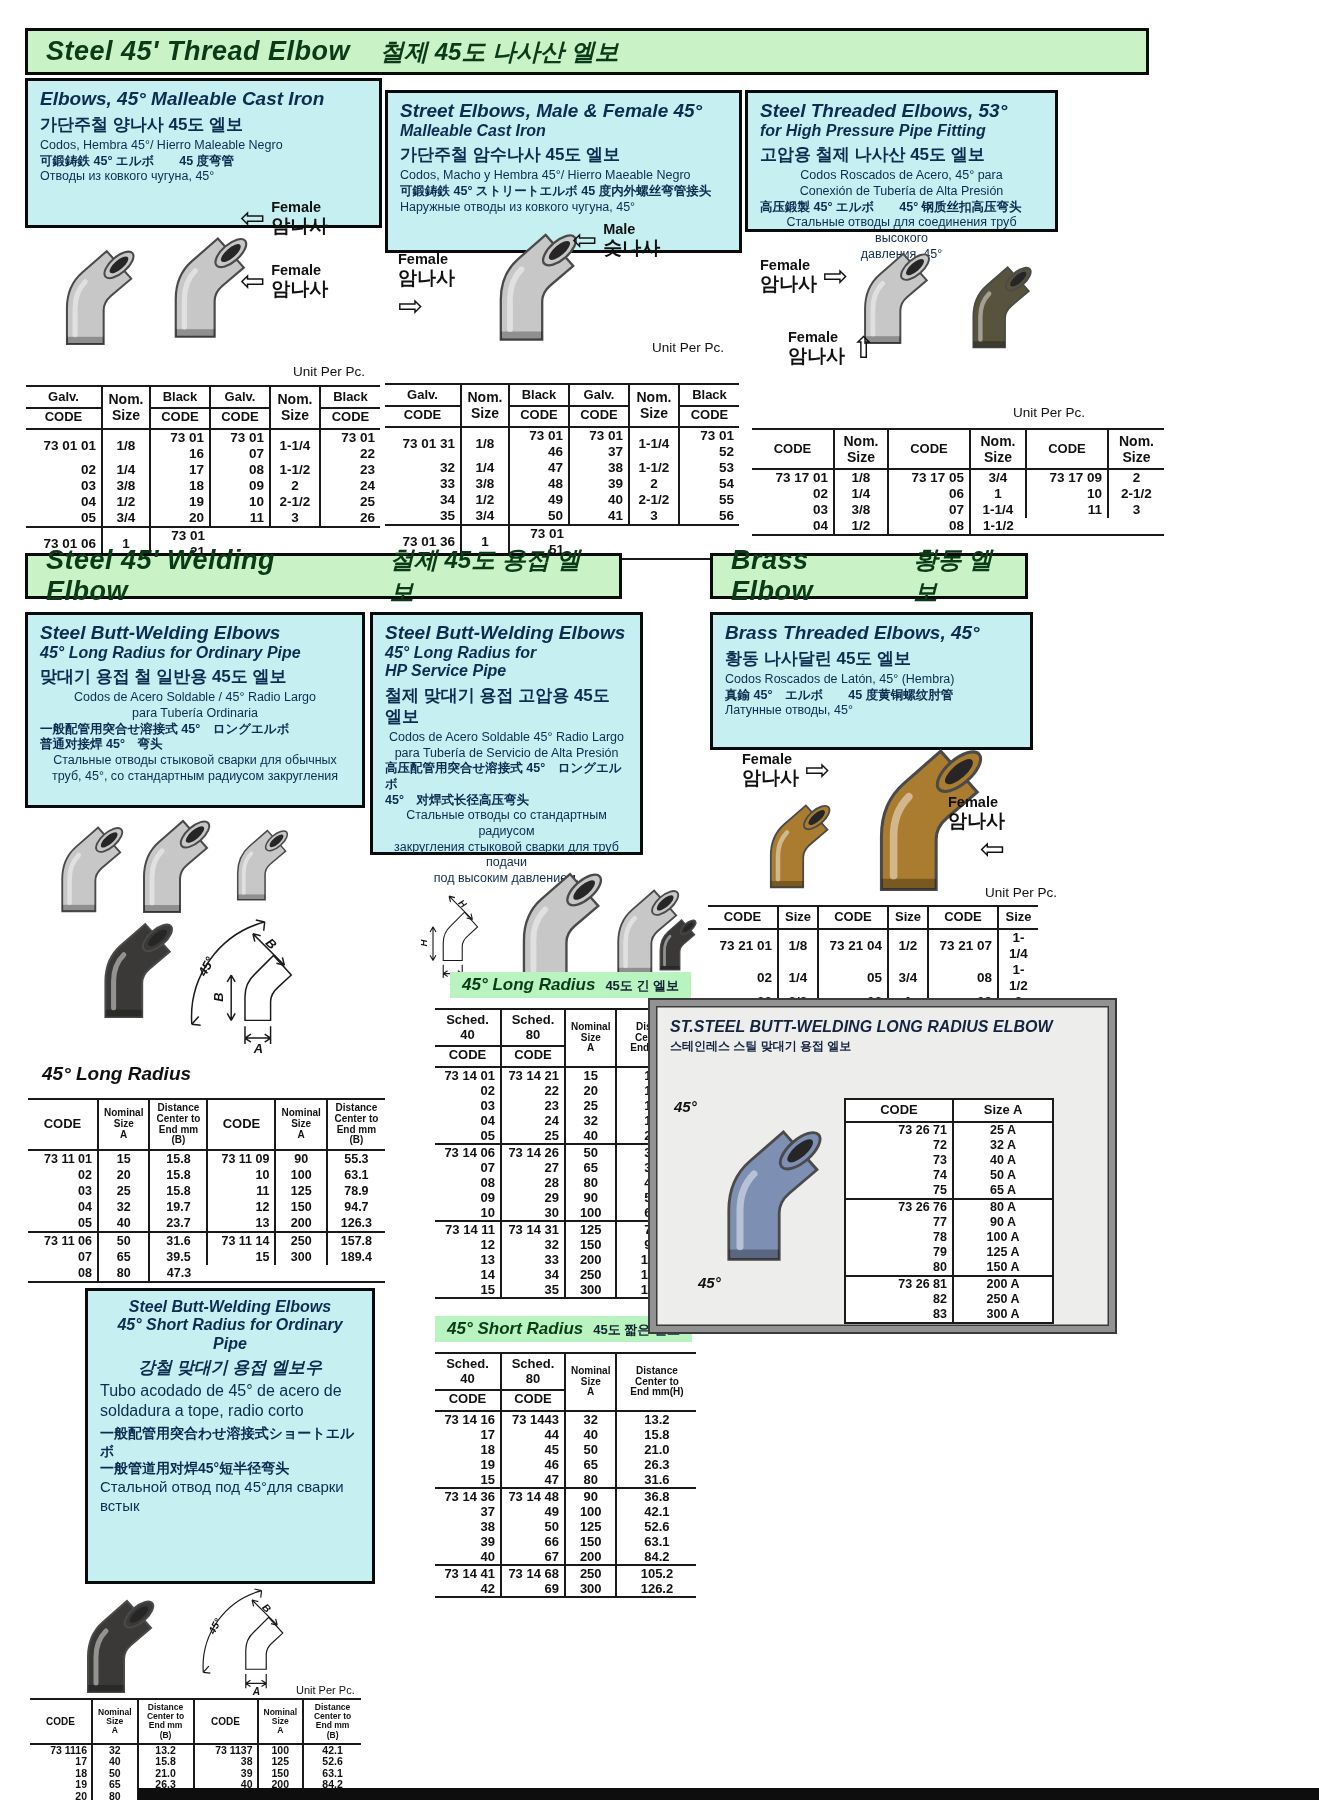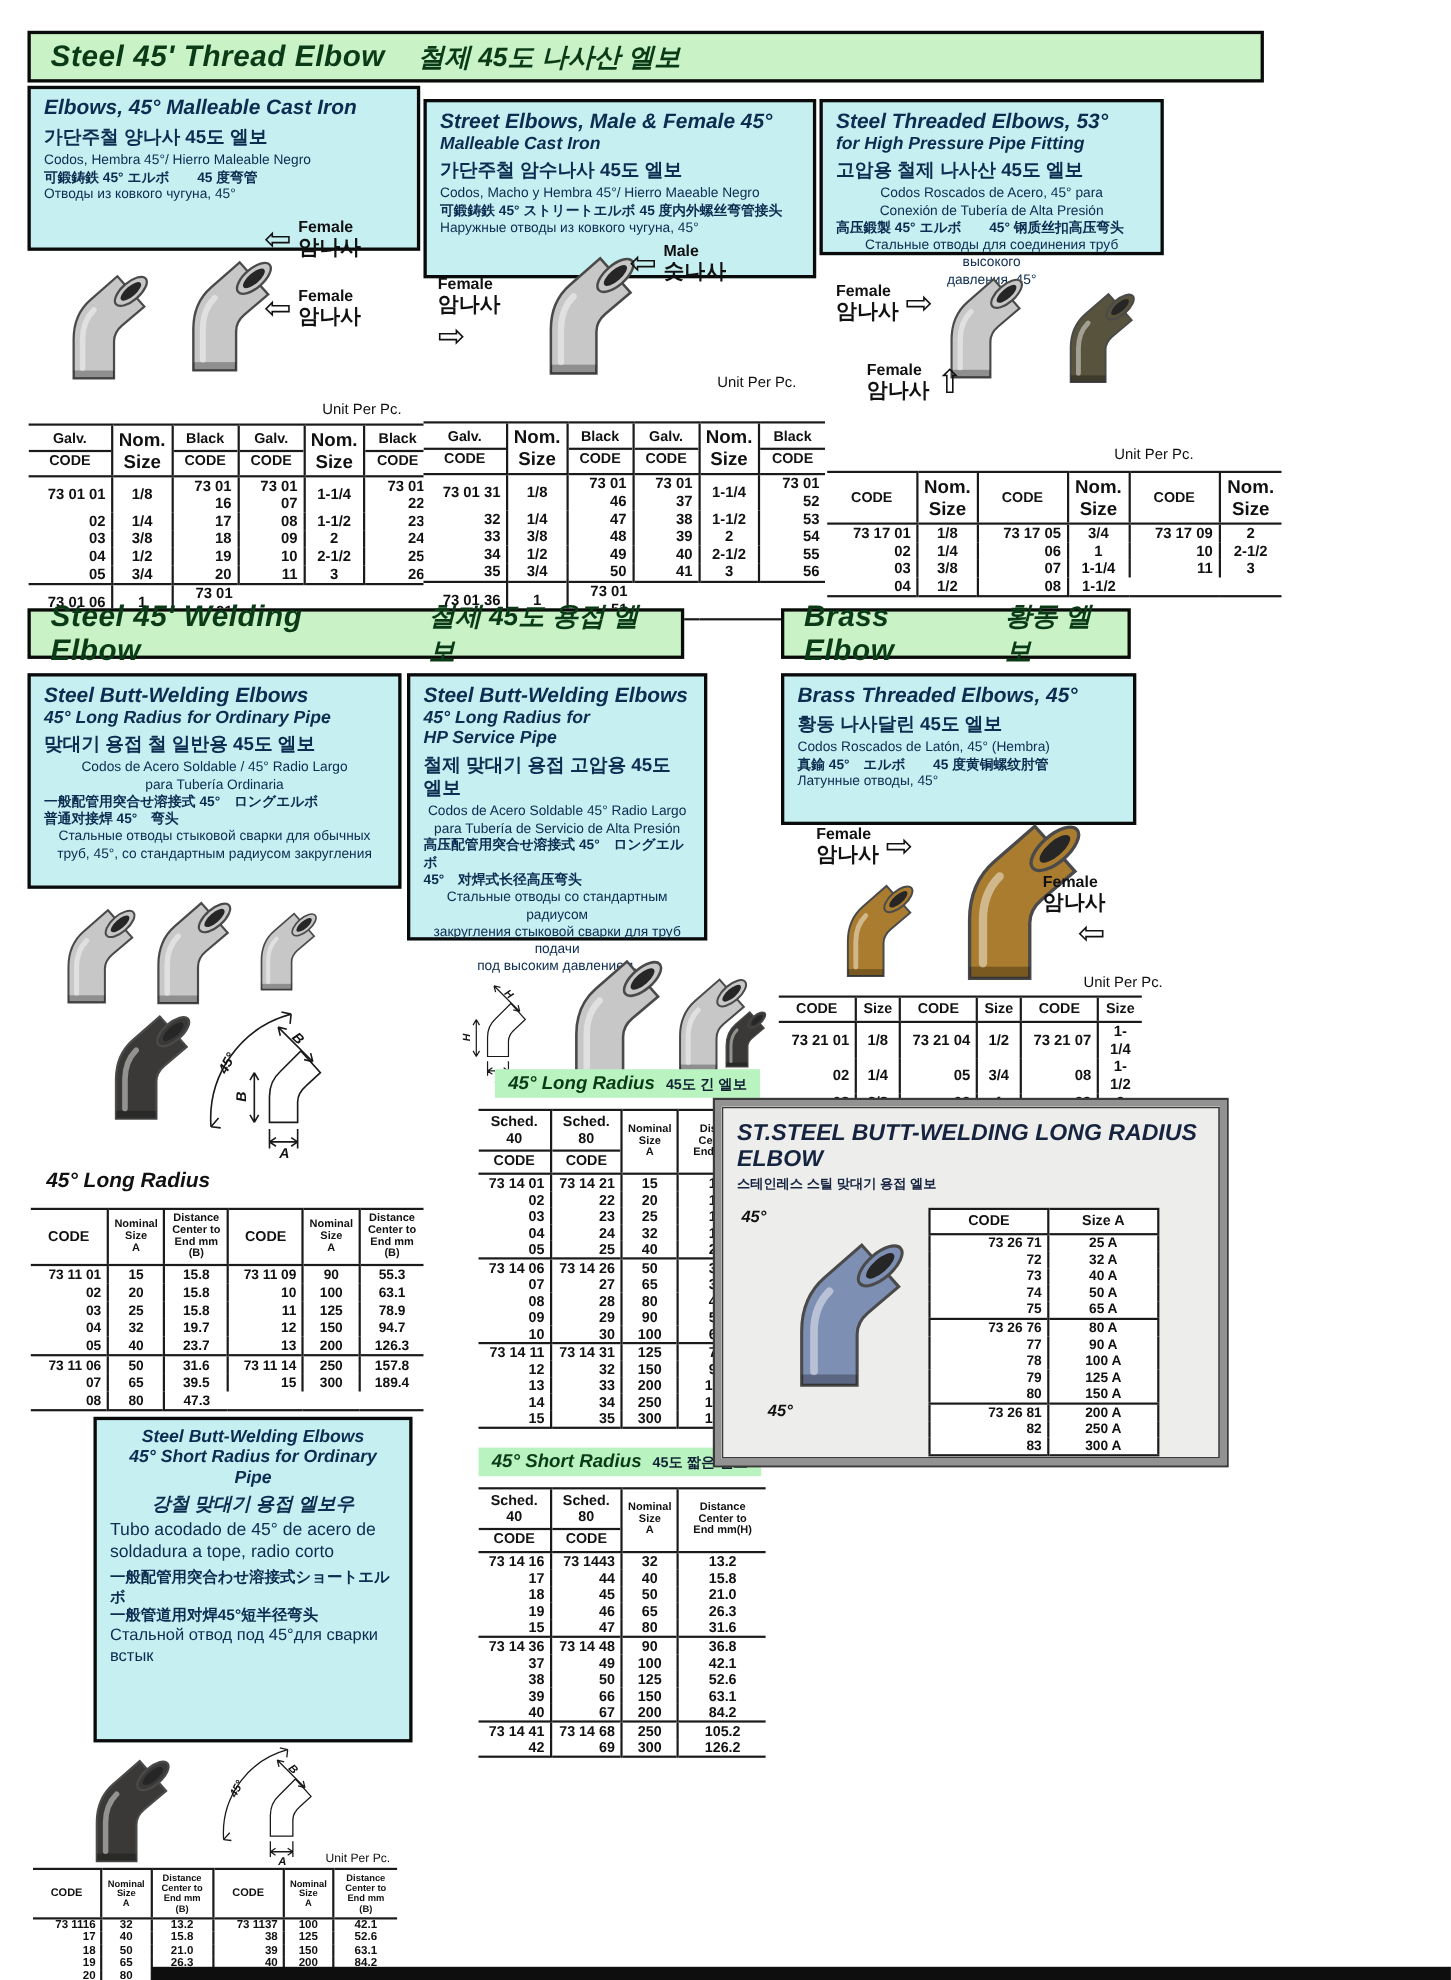--- a/index.html
+++ b/index.html
@@ -35,21 +35,21 @@
   .tw th,.tw td{border-left:2px solid #1a1a1a;overflow:hidden;}
   .tw th:first-child,.tw td:first-child{border-left:none;}
   .tw thead th{border-top:2.5px solid #1a1a1a;border-bottom:2.5px solid #1a1a1a;
                padding:3px 5px;vertical-align:middle;}
   .tw tbody{border-bottom:2.5px solid #1a1a1a;}
   .tw td{padding:0 5px;font-weight:bold;line-height:16px;}
   .tw tr.gsep td{border-top:2.5px solid #1a1a1a;}
   .tw td.blank{border-left:none;}
   .hl{display:block;text-align:center;font-weight:bold;font-size:13px;line-height:1.15;}
   .hl-top{border-bottom:2px solid #1a1a1a;margin:0 -5px 1px;padding:0 5px 2px;}
-  .th-two .hl{font-size:17px;}
+  .th-two .hl{font-size:14px;}
   .th-multi .hl{font-size:10px;line-height:1.08;}
   .al-r{text-align:right}.al-c{text-align:center}
   #t1,#t2,#t3,#tbrass{font-size:13.5px;}
   #tlrl{font-size:12.5px;}
   #tlrm,#tsrm{font-size:13px;} #tlrm td,#tsrm td{line-height:15px;}
   #tst{font-size:12.5px;} #tst td{line-height:15px;}
   #tst table{border:2px solid #1a1a1a;}
   #tsrl{font-size:10.5px;} #tsrl td{line-height:11.5px;padding:0 4px;}
   #tsrl .hl{font-size:10px;} #tsrl .th-multi .hl{font-size:8.5px;}
   
@@ -61,21 +61,21 @@
        font-family:"Liberation Sans",sans-serif;}
   
   .glabel{position:absolute;background:#b9f3c0;display:flex;align-items:baseline;
           gap:10px;padding:3px 12px;box-sizing:border-box;}
   .glabel .en{font-weight:bold;font-style:italic;font-size:17px;color:#0b3b16;}
   .glabel .kr{font-weight:bold;font-size:13px;color:#123;text-align:center;}
   .lrcap{position:absolute;font-weight:bold;font-style:italic;font-size:19px;color:#111;}
   
   .stbox{position:absolute;background:#ededec;border:6px solid #929292;
          box-shadow:0 0 0 2px #3a3a3a, inset 0 0 0 1.5px #3a3a3a;box-sizing:border-box;}
-  .stbox .t1{font-weight:bold;font-style:italic;font-size:21px;color:#15233f;
+  .stbox .t1{font-weight:bold;font-style:italic;font-size:16px;color:#15233f;
              padding:12px 14px 0;}
   .stbox .t2{font-weight:bold;font-size:12px;color:#15233f;padding:2px 14px 0;}
   .stbox .deg{position:absolute;font-weight:bold;font-style:italic;font-size:15px;color:#111;}
   .bottombar{position:absolute;background:#0e0e0e;}
 </style>
 </head>
 <body>
 
 <div class="page">
 

